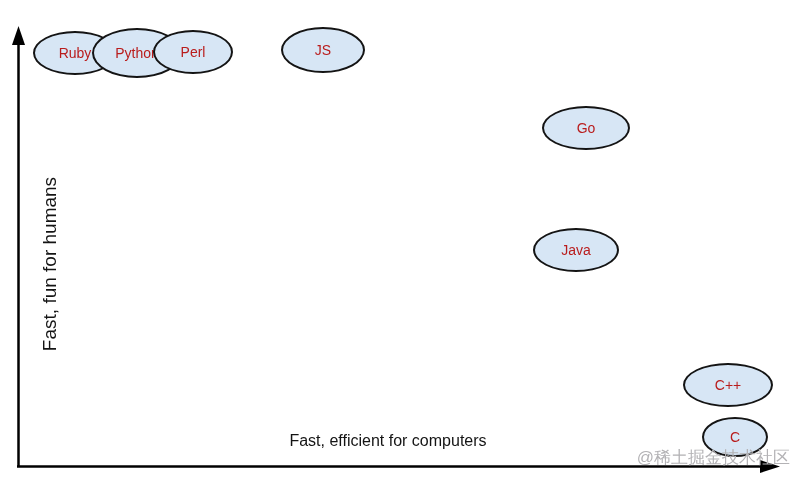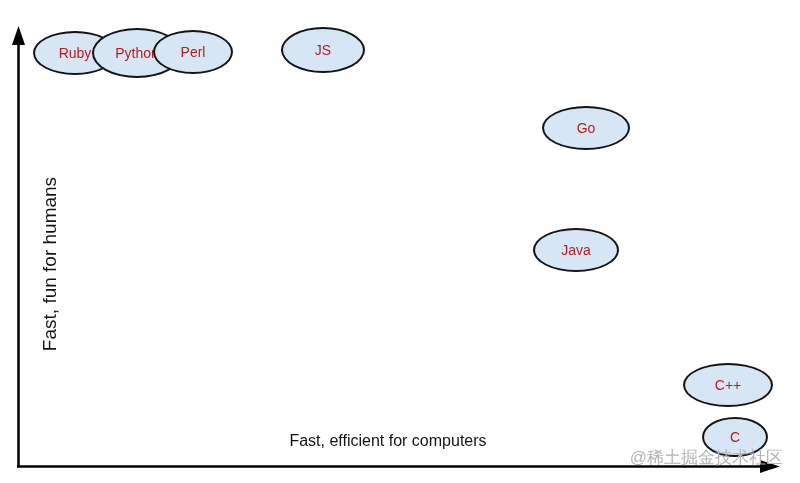--- a/index.html
+++ b/index.html
@@ -53,21 +53,21 @@
     position: absolute;
     left: 388px;
     top: 441px;
     transform: translate(-50%, -50%);
     font-size: 16px;
     color: #141414;
     white-space: nowrap;
   }
   .watermark {
     position: absolute;
-    right: 17px;
+    right: 10px;
     top: 446px;
     font-size: 17px;
     color: #b3b2b5;
     white-space: nowrap;
     z-index: 10;
   }
 </style>
 </head>
 <body>
 

